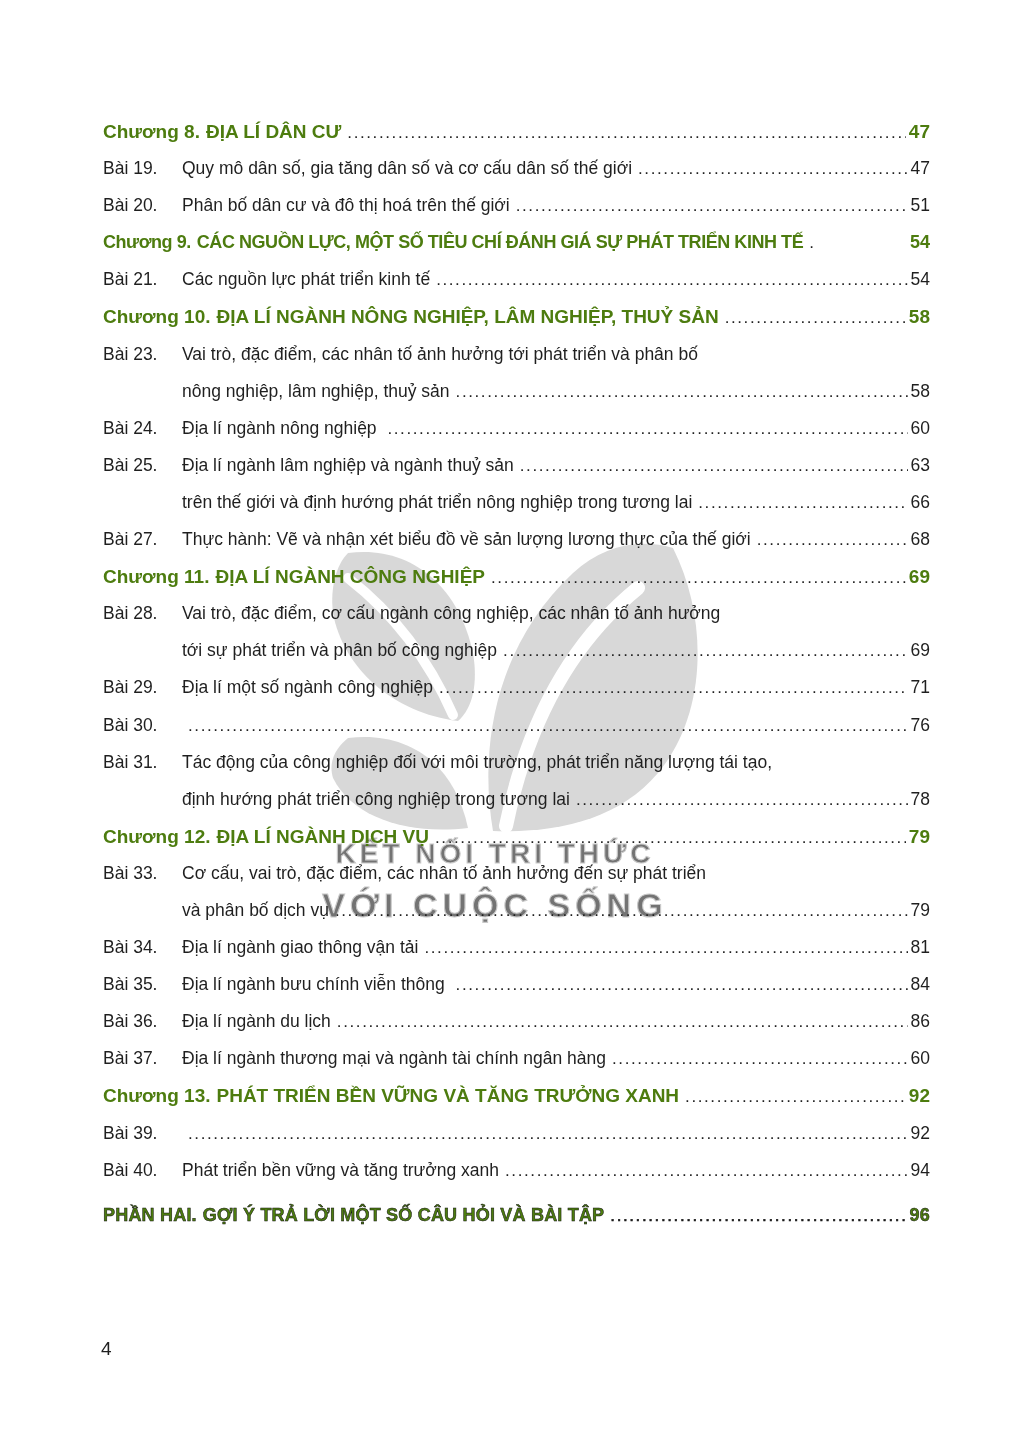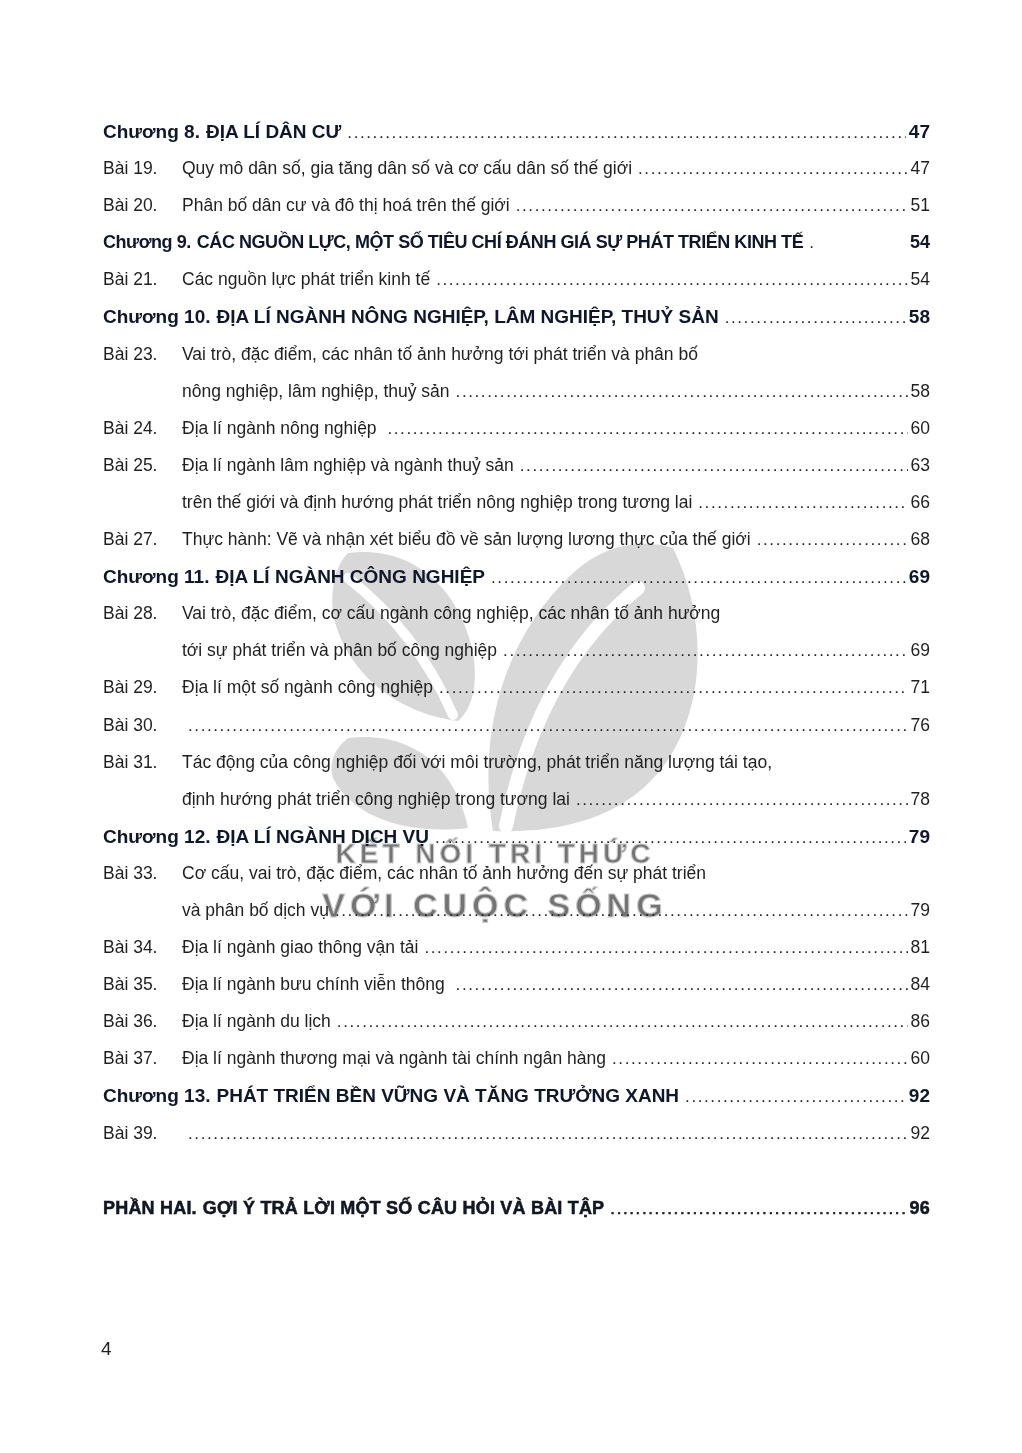--- a/index.html
+++ b/index.html
@@ -20,36 +20,36 @@
   
   .toc{position:absolute;left:100px;top:113px;width:830px;z-index:1}
   .row{
     display:flex;align-items:baseline;height:37.1px;line-height:37.1px;
     font-size:17.5px;padding-left:3px;box-sizing:border-box;overflow:hidden;
   }
   .lbl{flex:none;white-space:pre}
   .row.lesson .lbl,.row.continuation .lbl{width:79px}
   .row.chapter .lbl,.row.part .lbl{margin-right:6px}
   .title{flex:none;white-space:pre;min-width:0}
-  .row.chapter,.row.part{font-weight:bold;color:#0f172a;font-size:19px}
+  .row.chapter,.row.part{font-weight:bold;color:#4d7c0f;font-size:19px}
   .row.condensed{font-size:18px}
   .row.condensed .lbl,.row.condensed .title{letter-spacing:-0.45px}
   .row.part{font-size:18px;-webkit-text-stroke:0.5px #101010;letter-spacing:0.2px}
   .dots{
     flex:1 1 0;min-width:0;overflow:hidden;white-space:nowrap;
     margin:0 3px 0 6px;font-weight:normal;color:#1f1f1f;font-size:17px;
   }
   .dots::after{
     content:"..............................................................................................................................................................................................................................";
     letter-spacing:1.6px;
   }
   .dots.single::after{content:"."}
   .pagenum{flex:none;white-space:nowrap}
   .row.chapter .pagenum,.row.part .pagenum{font-weight:bold}
-  .row.gap{margin-top:38px}
+  .row.gap{margin-top:8px}
   
   .footer-num{position:absolute;left:101px;top:1338px;font-size:19px;z-index:1}
 </style>
 </head>
 <body>
 
 <svg class="wm-leaf" viewBox="0 0 460 290" aria-hidden="true">
   <g fill="#d8d8d8">
     <path d="M60,10 C120,2 170,40 185,110 C190,140 185,165 170,178 C105,170 55,125 45,70 C42,45 48,22 60,10 Z"></path>
     <path d="M60,195 C115,188 165,215 180,285 C120,292 65,275 45,235 C40,218 48,205 60,195 Z"></path>
@@ -220,20 +220,26 @@
     <span class="lbl">Chương 13.</span>
     <span class="title">PHÁT TRIỂN BỀN VỮNG VÀ TĂNG TRƯỞNG XANH</span>
     <span class="dots"></span>
     <span class="pagenum">92</span>
   </div>
     <div class="row lesson">
     <span class="lbl">Bài 39.</span>
     <span class="dots"></span>
     <span class="pagenum">92</span>
   </div>
+    <div class="row lesson">
+    <span class="lbl">Bài 40.</span>
+    <span class="title">Phát triển bền vững và tăng trưởng xanh</span>
+    <span class="dots"></span>
+    <span class="pagenum">94</span>
+  </div>
     <div class="row part gap">
     <span class="lbl">PHẦN HAI.</span>
     <span class="title">GỢI Ý TRẢ LỜI MỘT SỐ CÂU HỎI VÀ BÀI TẬP</span>
     <span class="dots"></span>
     <span class="pagenum">96</span>
   </div>
   </main>
 
 <div class="footer-num">4</div>
 

